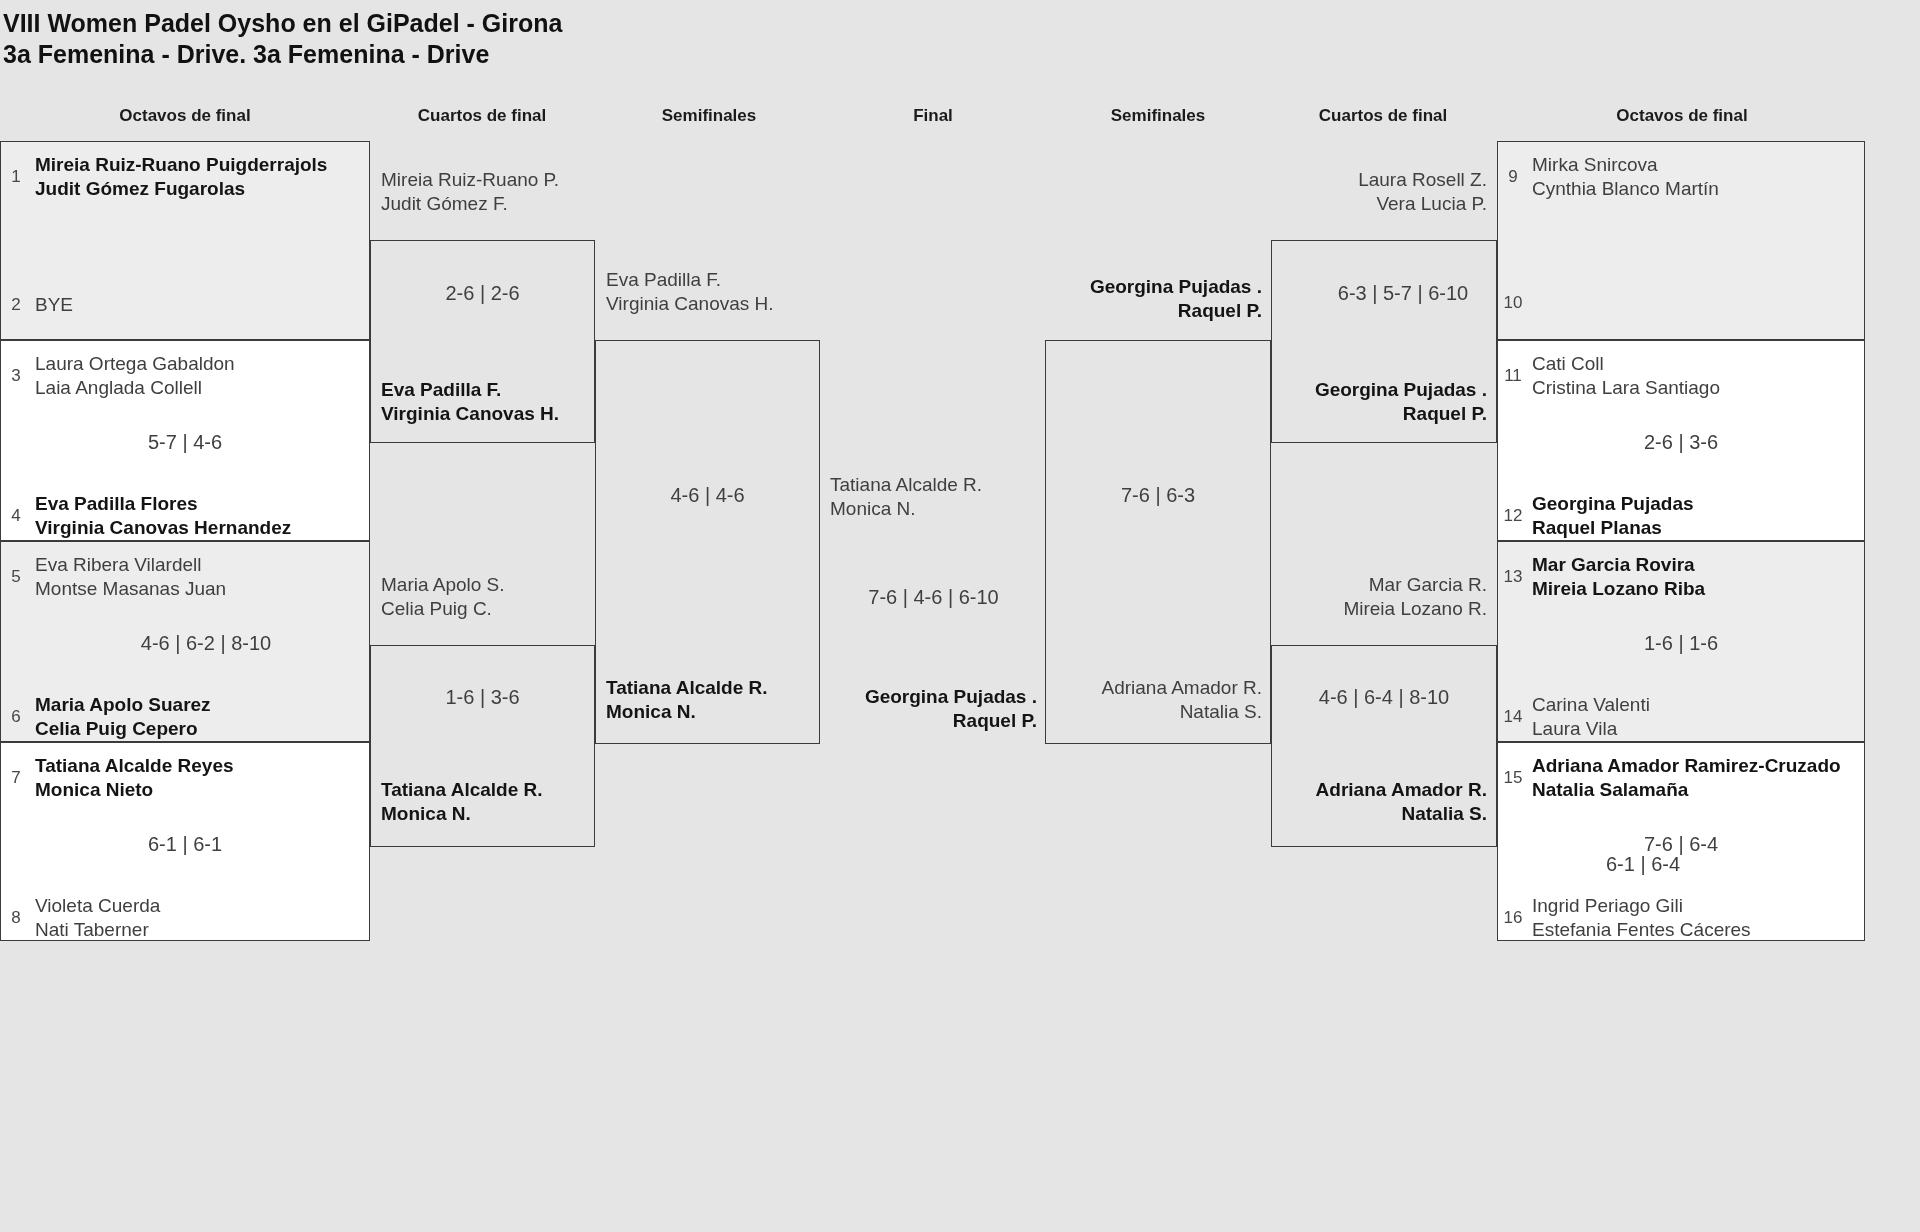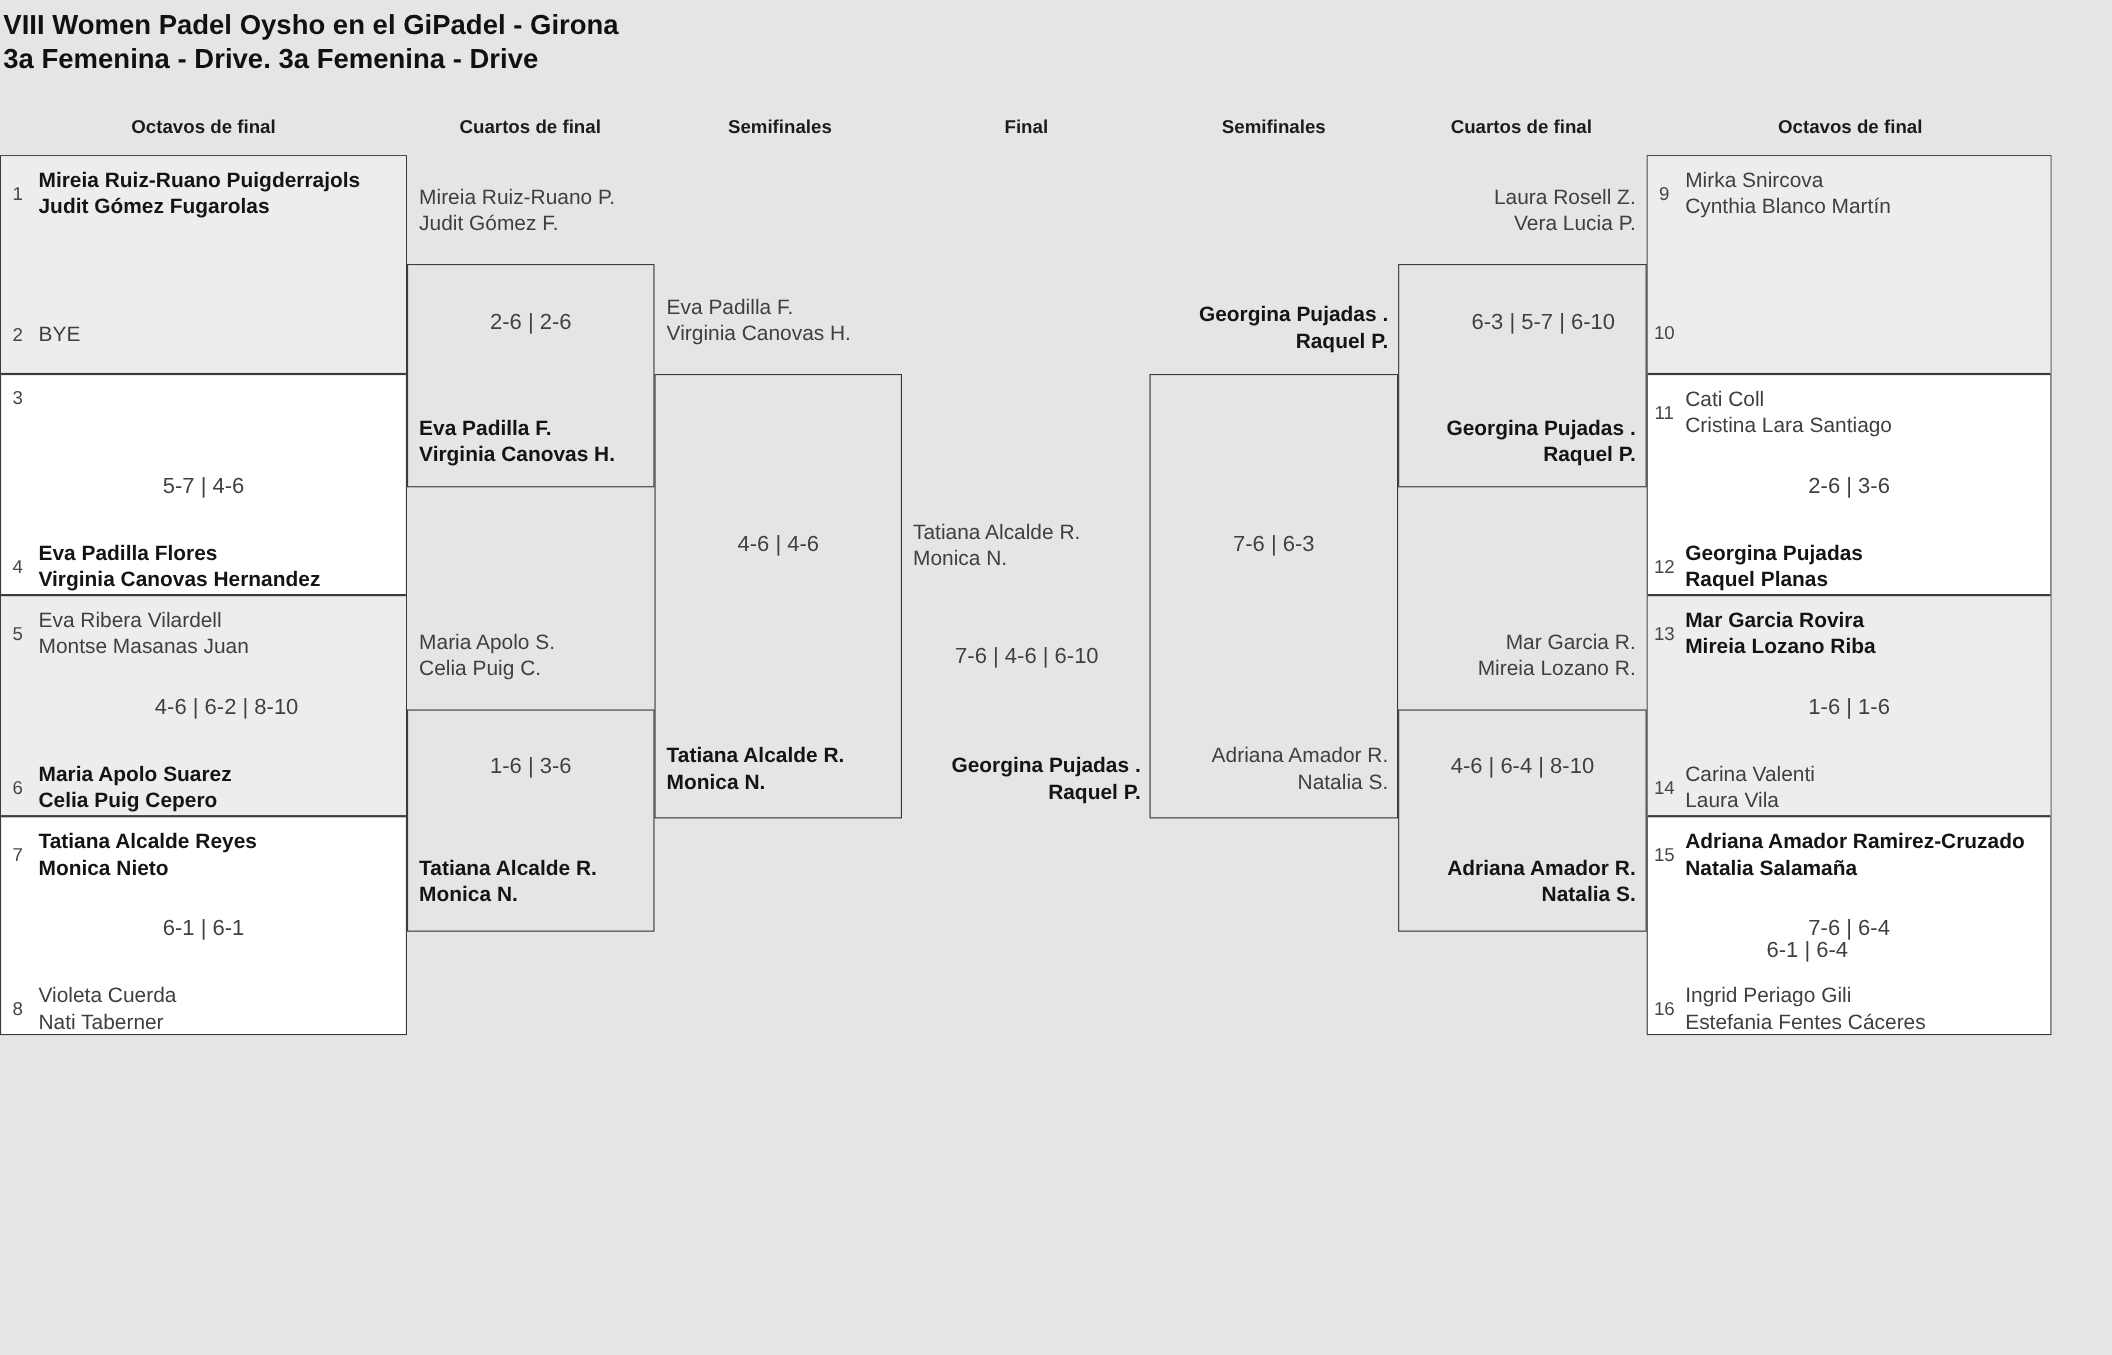--- a/index.html
+++ b/index.html
@@ -72,20 +72,24 @@
   <div class="team" style="left:6px; top:293px; width:360px">
     <div class="seed">2</div>
     <div class="names">
       <div class="ln">BYE</div>
       <div class="ln"></div>
     </div>
   </div>
 
   <div class="team" style="left:6px; top:352px; width:360px">
     <div class="seed">3</div>
+    <div class="names">
+      <div class="ln">Laura Ortega Gabaldon</div>
+      <div class="ln">Laia Anglada Collell</div>
+    </div>
   </div>
   <div class="score" style="left:0; top:430px; width:370px">5-7 | 4-6</div>
   <div class="team bold" style="left:6px; top:492px; width:360px">
     <div class="seed">4</div>
     <div class="names">
       <div class="ln">Eva Padilla Flores</div>
       <div class="ln">Virginia Canovas Hernandez</div>
     </div>
   </div>
 

